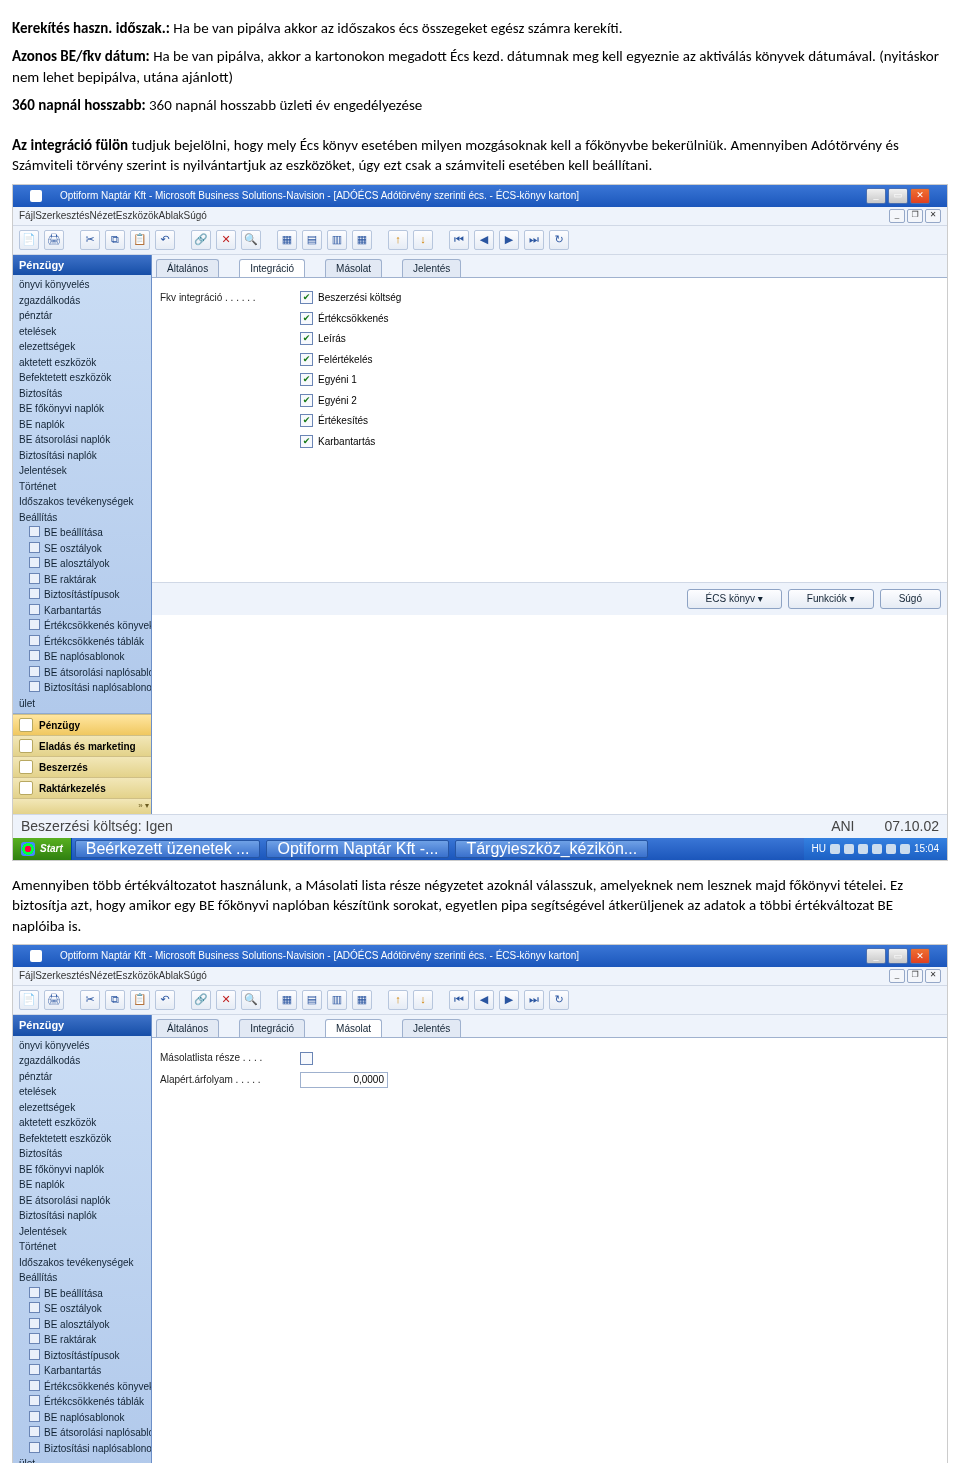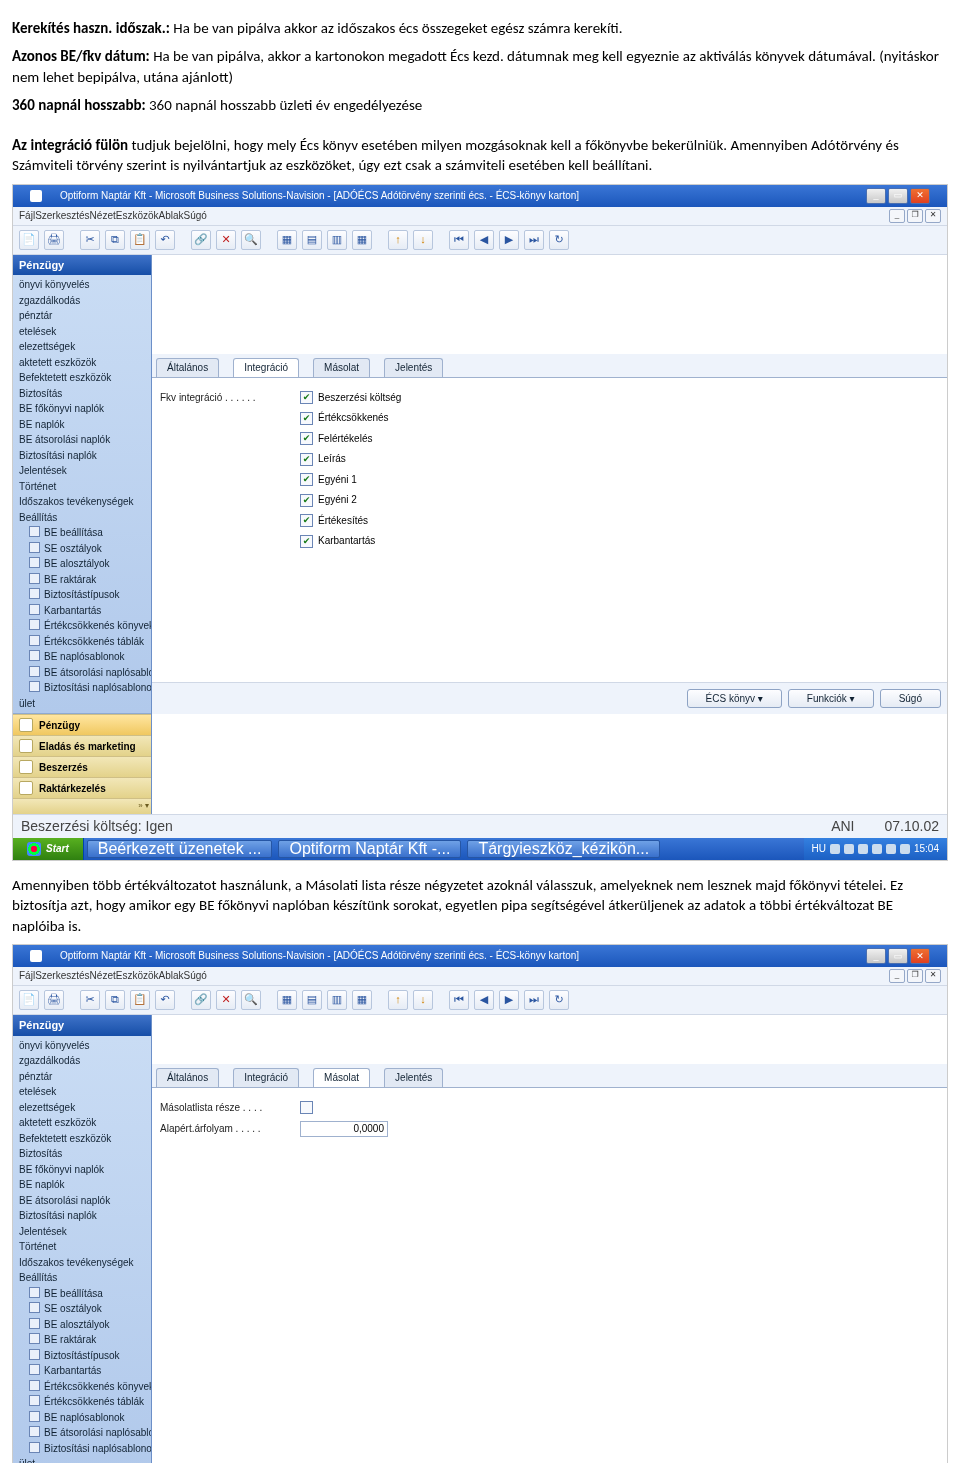--- a/index.html
+++ b/index.html
@@ -10,48 +10,48 @@
   .title-icon{width:12px;height:12px;background:#fff;border-radius:2px}
   .winbtns{margin-left:auto;display:flex;gap:2px}
   .winbtns span{width:18px;height:14px;background:linear-gradient(#f0f0f0,#c8c8c8);border:1px solid #4a6fb0;border-radius:2px;display:flex;align-items:center;justify-content:center;font-size:9px}
   .winbtns .close{background:linear-gradient(#f07030,#e04020);color:#fff}
   .menubar{background:#eef3fb;border-bottom:1px solid #d0d8e6;padding:2px 6px;display:flex;color:#333}
   .docbtn{margin-left:auto;display:flex;gap:2px}
   .docbtn span{width:14px;height:12px;border:1px solid #95a8c8;background:#f4f6fa;border-radius:2px;font-size:8px;display:flex;align-items:center;justify-content:center}
   .toolbar{background:#eef3fb;border-bottom:1px solid #d0d8e6;padding:4px 6px;display:flex;gap:5px;align-items:center}
   .tb{width:18px;height:18px;border:1px solid #b7c6dd;background:linear-gradient(#fdfdff,#e6ecf5);border-radius:2px;display:flex;align-items:center;justify-content:center;color:#2a55a0;font-size:11px}
   .tb.sep{border:none;background:none;width:6px}
-  .content{display:flex;align-items:center}
+  .content{display:flex;align-items:flex-start}
   .sidebar{width:138px;background:linear-gradient(#bcd4f2,#a7c4ea);border-right:1px solid #6c8fc8;display:flex;flex-direction:column}
   .sb-title{background:linear-gradient(#3f73c9,#164ea7);color:#fff;font-weight:700;padding:3px 6px;font-size:11px}
   .sb-list{background:linear-gradient(#c9dcf4,#b1c9eb);flex:1;padding:2px 0;overflow:hidden}
   .sb-item{padding:1px 6px;color:#123;white-space:nowrap;font-size:10px}
   .sb-item.ind{padding-left:16px}
   .sb-item.ind::before{content:"";display:inline-block;width:9px;height:9px;border:1px solid #6a85b5;background:#eaf0fa;margin-right:4px;vertical-align:-1px}
   .sb-bottom{border-top:1px solid #8faad2}
   .sb-btnrow{background:linear-gradient(#f2e7b8,#e3d28a);padding:3px 6px;border-top:1px solid #cfbf86;display:flex;align-items:center;gap:6px}
   .sb-btnrow.active{background:linear-gradient(#ffe6a0,#f0c860)}
   .sb-btnrow .ic{width:12px;height:12px;background:#fff;border:1px solid #b8a860;border-radius:2px}
   .sb-chev{background:linear-gradient(#f2e7b8,#e3d28a);padding:2px;text-align:right;font-size:8px;color:#6d5d20;border-top:1px solid #cfbf86}
   .main{flex:1;background:#fcfcfe;display:flex;flex-direction:column;min-height:360px}
   .tabs{display:flex;gap:0;padding:4px 4px 0 4px;border-bottom:1px solid #9fb1ce;background:#eef3fb}
-  .tab{padding:2px 10px;border:1px solid #9fb1ce;border-bottom:none;background:#e2e9f4;border-radius:3px 3px 0 0;margin-right:14px;color:#123}
+  .tab{padding:2px 10px;border:1px solid #9fb1ce;border-bottom:none;background:#e2e9f4;border-radius:3px 3px 0 0;margin-right:20px;color:#123}
   .tab.active{background:#fff}
   .form{flex:1;background:#fff;padding:6px 8px}
   .row{display:flex;align-items:center;margin:7px 0}
   .row .lab{width:140px;color:#222}
   .chk{width:11px;height:11px;border:1px solid #6a85b5;background:#f7f9fd;display:inline-flex;align-items:center;justify-content:center;font-size:9px;margin-right:5px}
   .chk.checked::after{content:"✔";color:#1a7c1a;font-size:9px;line-height:1}
   .txtin{border:1px solid #9fb1ce;background:#fff;height:14px;width:80px;text-align:right;padding:0 3px;font-size:10px;display:inline-flex;align-items:center;justify-content:flex-end}
   .footer-btns{display:flex;justify-content:flex-end;gap:6px;padding:6px;border-top:1px solid #d0d8e6;background:#eef3fb}
   .fbtn{border:1px solid #8ea3c4;background:linear-gradient(#fdfdff,#e5ebf4);border-radius:3px;padding:2px 18px;color:#123;font-size:10px}
   .statusbar{display:flex;padding:2px 8px;font-size:14px;color:#444;background:#eef3fb;border-top:1px solid #d0d8e6}
   .statusbar .right{margin-left:auto;display:flex;gap:30px}
   .taskbar{background:linear-gradient(#3a76d6,#1b56bb);display:flex;align-items:center;padding:0;height:22px;color:#fff}
-  .start{background:linear-gradient(#58b020,#2f8010);padding:0 14px;height:100%;display:flex;align-items:center;gap:5px;font-weight:700;font-style:italic;border-right:1px solid #0044aa}
+  .start{background:linear-gradient(#58b020,#2f8010);padding:0 8px;height:100%;display:flex;align-items:center;gap:5px;font-weight:700;font-style:italic;border-right:1px solid #0044aa}
   .start::before{content:"";width:14px;height:14px;background:radial-gradient(circle,#f04 0 30%,#0f4 30% 60%,#48f 60% 100%);border-radius:3px}
   .tbitem{background:linear-gradient(#6fa1e6,#3970cc);border:1px solid #2656a5;border-radius:2px;margin:2px 3px;padding:0 10px;height:16px;display:flex;align-items:center;gap:5px;font-size:16px}
   .tray{margin-left:auto;background:linear-gradient(#3480e0,#1c60c4);height:100%;display:flex;align-items:center;padding:0 8px;gap:4px;font-size:10px}
   .tray .ic{width:10px;height:10px;background:#cde;border-radius:2px}
 </style>
 </head>
 <body>
 
 <div class="para"><b>Kerekítés haszn. időszak.:</b><span>  Ha be van pipálva akkor az időszakos écs összegeket egész számra kerekíti.</span></div>
 <div class="para"><b>Azonos BE/fkv dátum:</b><span>  Ha be van pipálva, akkor a kartonokon megadott Écs kezd. dátumnak meg kell egyeznie az aktiválás könyvek dátumával. (nyitáskor nem lehet bepipálva, utána ajánlott)</span></div>
@@ -176,26 +176,26 @@
         </div>
         <div id="s1-opts">
             <div class="row">
               <span class="lab"></span>
               <span class="chk checked"></span>
               <span>Értékcsökkenés</span>
             </div>
             <div class="row">
               <span class="lab"></span>
               <span class="chk checked"></span>
+              <span>Leírás</span>
+            </div>
+            <div class="row">
+              <span class="lab"></span>
+              <span class="chk checked"></span>
               <span>Felértékelés</span>
-            </div>
-            <div class="row">
-              <span class="lab"></span>
-              <span class="chk checked"></span>
-              <span>Leírás</span>
             </div>
             <div class="row">
               <span class="lab"></span>
               <span class="chk checked"></span>
               <span>Egyéni 1</span>
             </div>
             <div class="row">
               <span class="lab"></span>
               <span class="chk checked"></span>
               <span>Egyéni 2</span>

